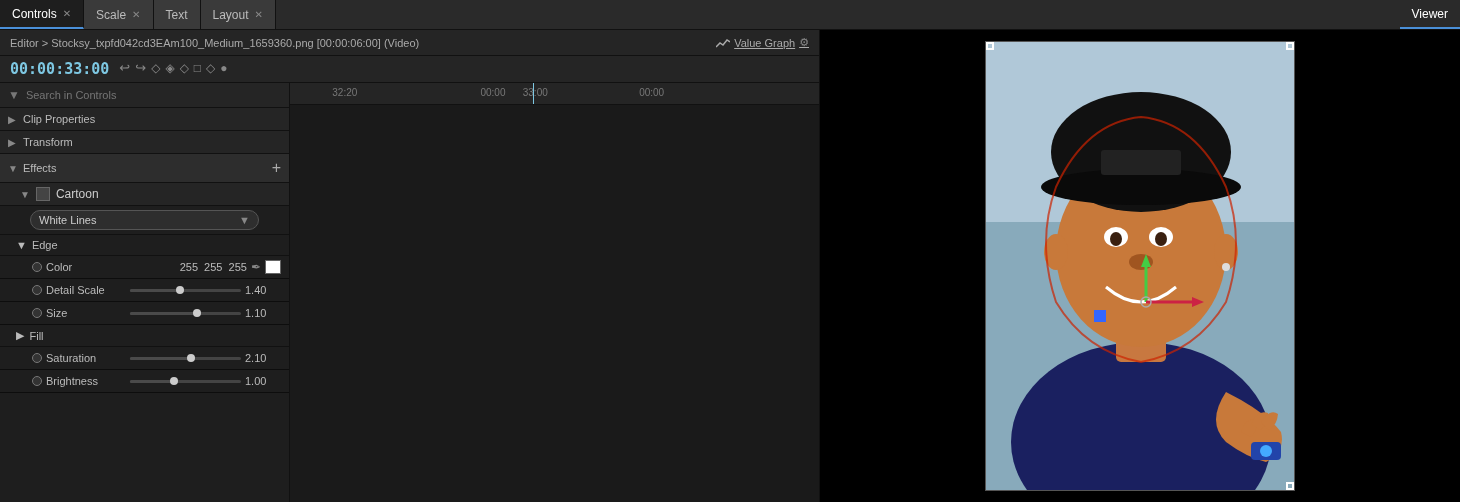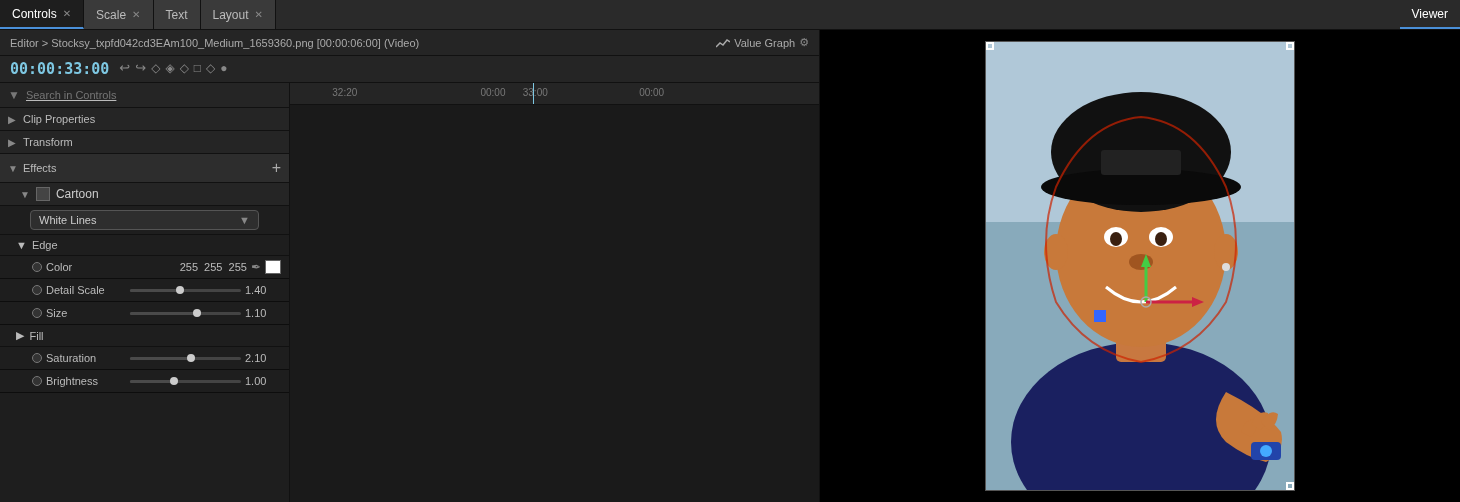--- a/index.html
+++ b/index.html
@@ -113,21 +113,20 @@
       border-bottom: 1px solid #111;
       background: #252525;
     }
     .search-bar input {
       background: transparent;
       border: none;
       outline: none;
       color: #bbb;
       font-size: 11px;
       width: 100%;
-      text-decoration: underline;
     }
     .search-bar .filter-icon {
       color: #777;
       font-size: 12px;
     }
 
     
     .section-header {
       display: flex;
       align-items: center;
@@ -393,21 +392,21 @@
     <span>Viewer</span>
   </div>
 </div>
 
 <div class="main-area">
 
   <div class="left-panel">
 
     <div class="editor-bar">
       <span style="font-size:11px; color:#aaa;">Editor &gt; Stocksy_txpfd042cd3EAm100_Medium_1659360.png [00:00:06:00] (Video)</span>
-      <span class="value-graph" style="display:flex; align-items:center; gap:4px;">
+      <span class="value-graph" style="display:flex; align-items:center; gap:4px;text-decoration:underline;">
         <svg width="14" height="10" viewBox="0 0 14 10">
             <polyline points="0,9 4,5 7,7 11,2 14,4" stroke="#aaa" stroke-width="1.5" fill="none"></polyline>
           </svg>
         <span>Value Graph</span>
         <span style="color:#888;">⚙</span>
       </span>
     </div>
 
     <div style="display:flex; align-items:flex-start; padding:4px 10px; background:#252525; border-bottom:1px solid #111; gap:10px;">
       <span style="color:#7ec8e3; font-size:15px; font-weight:bold; font-family:monospace;">00:00:33:00</span>
@@ -448,21 +447,21 @@
           <span class="add-btn">+</span>
         </div>
 
         <div class="effect-row">
           <span class="arrow" style="font-size:10px; color:#888;">▼</span>
           <span class="checkbox"></span>
           <span style="color:#ccc;">Cartoon</span>
         </div>
 
         <div class="dropdown-row">
-          <div class="dropdown-select" style="display:flex; align-items:center; justify-content:space-between; flex:1; padding:3px 8px; background:#2e2e2e; border:1px solid #555; border-radius:4px;">
+          <div class="dropdown-select" style="display:flex; align-items:center; justify-content:space-between; flex:1; padding:3px 8px; background:#2e2e2e; border:1px solid #555; border-radius:10px;">
             <span>White Lines</span>
             <span style="color:#888;">▼</span>
           </div>
         </div>
 
         <div class="subsection-header">
           <span class="arrow">▼</span>
           <span>Edge</span>
         </div>
 

